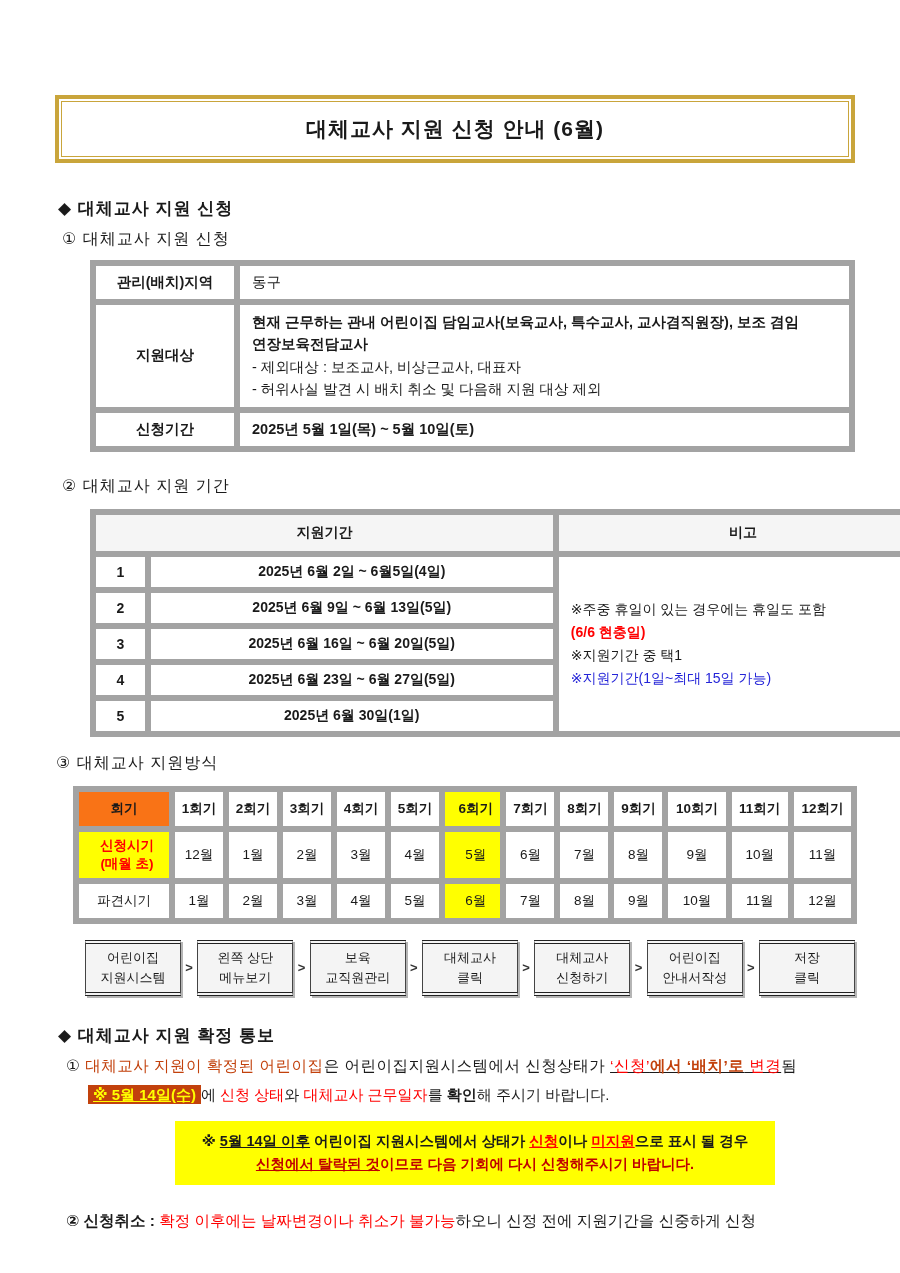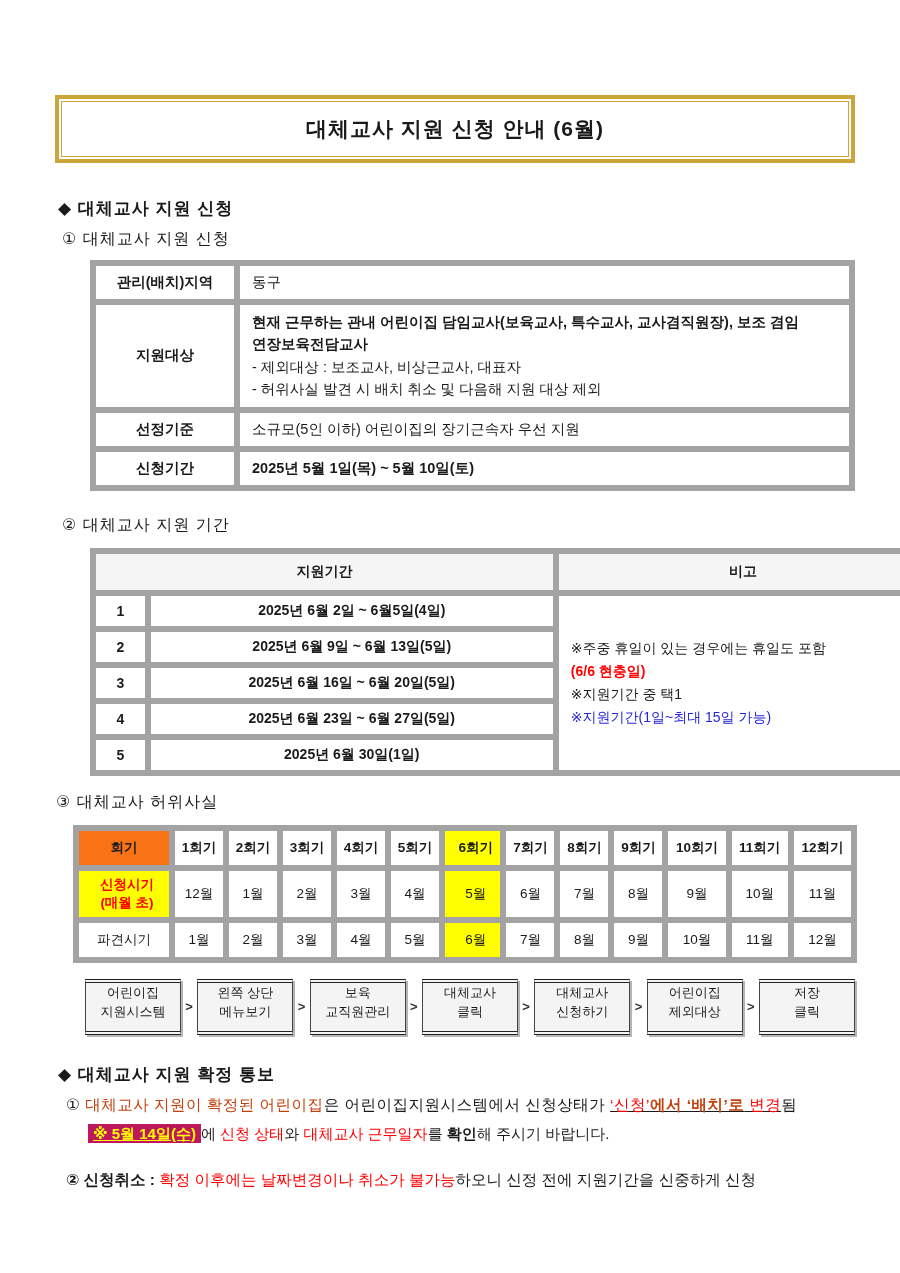--- a/index.html
+++ b/index.html
@@ -38,32 +38,32 @@
   .t3 th,.t3 td{padding:2px;}
   .t3 .corner{background:#f97316;font-weight:bold;width:86px;}
   .t3 thead th{height:30px;font-weight:bold;}
   .t3 .r2 td{height:42px;}
   .t3 .r3 td{height:30px;}
   .t3 .yel{background:#ffff00;padding-left:8px;}
   .t3 .apply-label{color:#ff0000;font-weight:bold;line-height:1.3;}
 
   
   .flow{display:flex;align-items:center;margin:16px 45px 0 85px;}
-  .fbox{width:94px;height:48px;background:#f4f4f4;border:1px solid #444;border-top:4px double #222;border-bottom:4px double #222;box-shadow:2px 2px 0 #b5b5b5;display:flex;flex-direction:column;justify-content:flex-start;text-align:center;font-size:13px;line-height:1.5;}
+  .fbox{width:94px;height:48px;background:#f4f4f4;border:1px solid #444;border-top:4px double #222;border-bottom:4px double #222;box-shadow:2px 2px 0 #b5b5b5;display:flex;flex-direction:column;justify-content:center;text-align:center;font-size:13px;line-height:1.5;}
   .farrow{flex:1;text-align:center;font-size:13px;font-weight:bold;color:#333;}
 
   
   .c-line1{margin:9px 0 0 66px;font-size:15.5px;letter-spacing:0.5px;}
   .c-line2{margin:9px 0 0 88px;font-size:15px;}
   .blue{color:#c2410c;}
   .redb{color:#ff0000;font-weight:normal;}
   .red{color:#ff0000;}
   .ul{text-decoration:underline;}
   .b{font-weight:bold;}
-  .badge{background:#be185d;color:#ffff00;font-weight:bold;padding:1px 5px;text-decoration:underline;}
+  .badge{background:#c2410c;color:#ffff00;font-weight:bold;padding:1px 5px;text-decoration:underline;}
 
   .notice{margin:16px 0 0 175px;width:584px;background:#ffff00;padding:9px 8px;text-align:center;font-size:14.5px;font-weight:bold;line-height:1.6;}
   .notice .row2{color:#c00000;}
 
   .cancel{margin:26px 0 0 66px;font-size:15.5px;}
 </style>
 </head>
 <body>
 
 <div class="page">
@@ -82,24 +82,20 @@
         <td>동구</td>
       </tr>
       <tr>
         <th>지원대상</th>
         <td class="lines">
           <div class="bold">현재 근무하는 관내 어린이집 담임교사(보육교사, 특수교사, 교사겸직원장), 보조 겸임</div>
           <div class="bold">연장보육전담교사</div>
           <div>- 제외대상 : 보조교사, 비상근교사, 대표자</div>
           <div>- 허위사실 발견 시 배치 취소 및 다음해 지원 대상 제외</div>
         </td>
-      </tr>
-      <tr>
-        <th>선정기준</th>
-        <td>소규모(5인 이하) 어린이집의 장기근속자 우선 지원</td>
       </tr>
       <tr>
         <th>신청기간</th>
         <td class="bold">2025년 5월 1일(목) ~ 5월 10일(토)</td>
       </tr>
     </tbody>
   </table>
 
   <div class="step" style="margin-top:24px;">② 대체교사 지원 기간</div>
 
@@ -138,21 +134,21 @@
         <td class="no">4</td>
         <td class="per">2025년 6월 23일 ~ 6월 27일(5일)</td>
       </tr>
       <tr>
         <td class="no">5</td>
         <td class="per">2025년 6월 30일(1일)</td>
       </tr>
     </tbody>
   </table>
 
-  <div class="step" style="margin-top:16px;margin-left:56px;">③ 대체교사 허위사실</div>
+  <div class="step" style="margin-top:16px;margin-left:56px;">③ 대체교사 지원방식</div>
 
   <table class="t3">
     <thead>
       <tr>
         <th class="corner">회기</th>
         <th>1회기</th>
         <th>2회기</th>
         <th>3회기</th>
         <th>4회기</th>
         <th>5회기</th>
@@ -224,37 +220,45 @@
       <div>클릭</div>
     </div>
     <div class="farrow">&gt;</div>
     <div class="fbox">
       <div>대체교사</div>
       <div>신청하기</div>
     </div>
     <div class="farrow">&gt;</div>
     <div class="fbox">
       <div>어린이집</div>
-      <div>제외대상</div>
+      <div>안내서작성</div>
     </div>
     <div class="farrow">&gt;</div>
     <div class="fbox">
       <div>저장</div>
       <div>클릭</div>
     </div>
   </div>
 
   <div class="h-sec" style="margin-top:28px;">◆ 대체교사 지원 확정 통보</div>
 
   <div class="c-line1">
     <span>① </span><span class="blue">대체교사 지원이 확정된 어린이집</span><span>은 어린이집지원시스템에서 신청상태가 </span><span class="ul"><span class="redb">‘신청’</span><span class="blue b">에서 ‘배치’로</span><span class="redb"> 변경</span></span><span>됨</span>
   </div>
 
   <div class="c-line2">
     <span class="badge">※ 5월 14일(수)</span><span>에 </span><span class="red">신청 상태</span><span>와 </span><span class="redb">대체교사 근무일자</span><span>를 </span><span class="b">확인</span><span>해 주시기 바랍니다.</span>
   </div>
 
+  <div class="notice">
+    <div>
+      <span>※ </span><span class="ul">5월 14일 이후</span><span> 어린이집 지원시스템에서 상태가 </span><span class="red ul">신청</span><span>이나 </span><span class="red ul">미지원</span><span>으로 표시 될 경우</span>
+    </div>
+    <div class="row2">
+      <span class="ul">신청에서 탈락된 것</span><span>이므로 다음 기회에 다시 신청해주시기 바랍니다.</span>
+    </div>
+  </div>
 
   <div class="cancel">
     <span class="b">② </span><span class="b">신청취소 : </span><span class="redb">확정 이후에는 날짜변경이나 취소가 불가능</span><span>하오니 신정 전에 지원기간을 신중하게 신청</span>
   </div>
 
 </div>
 
 </body></html>

